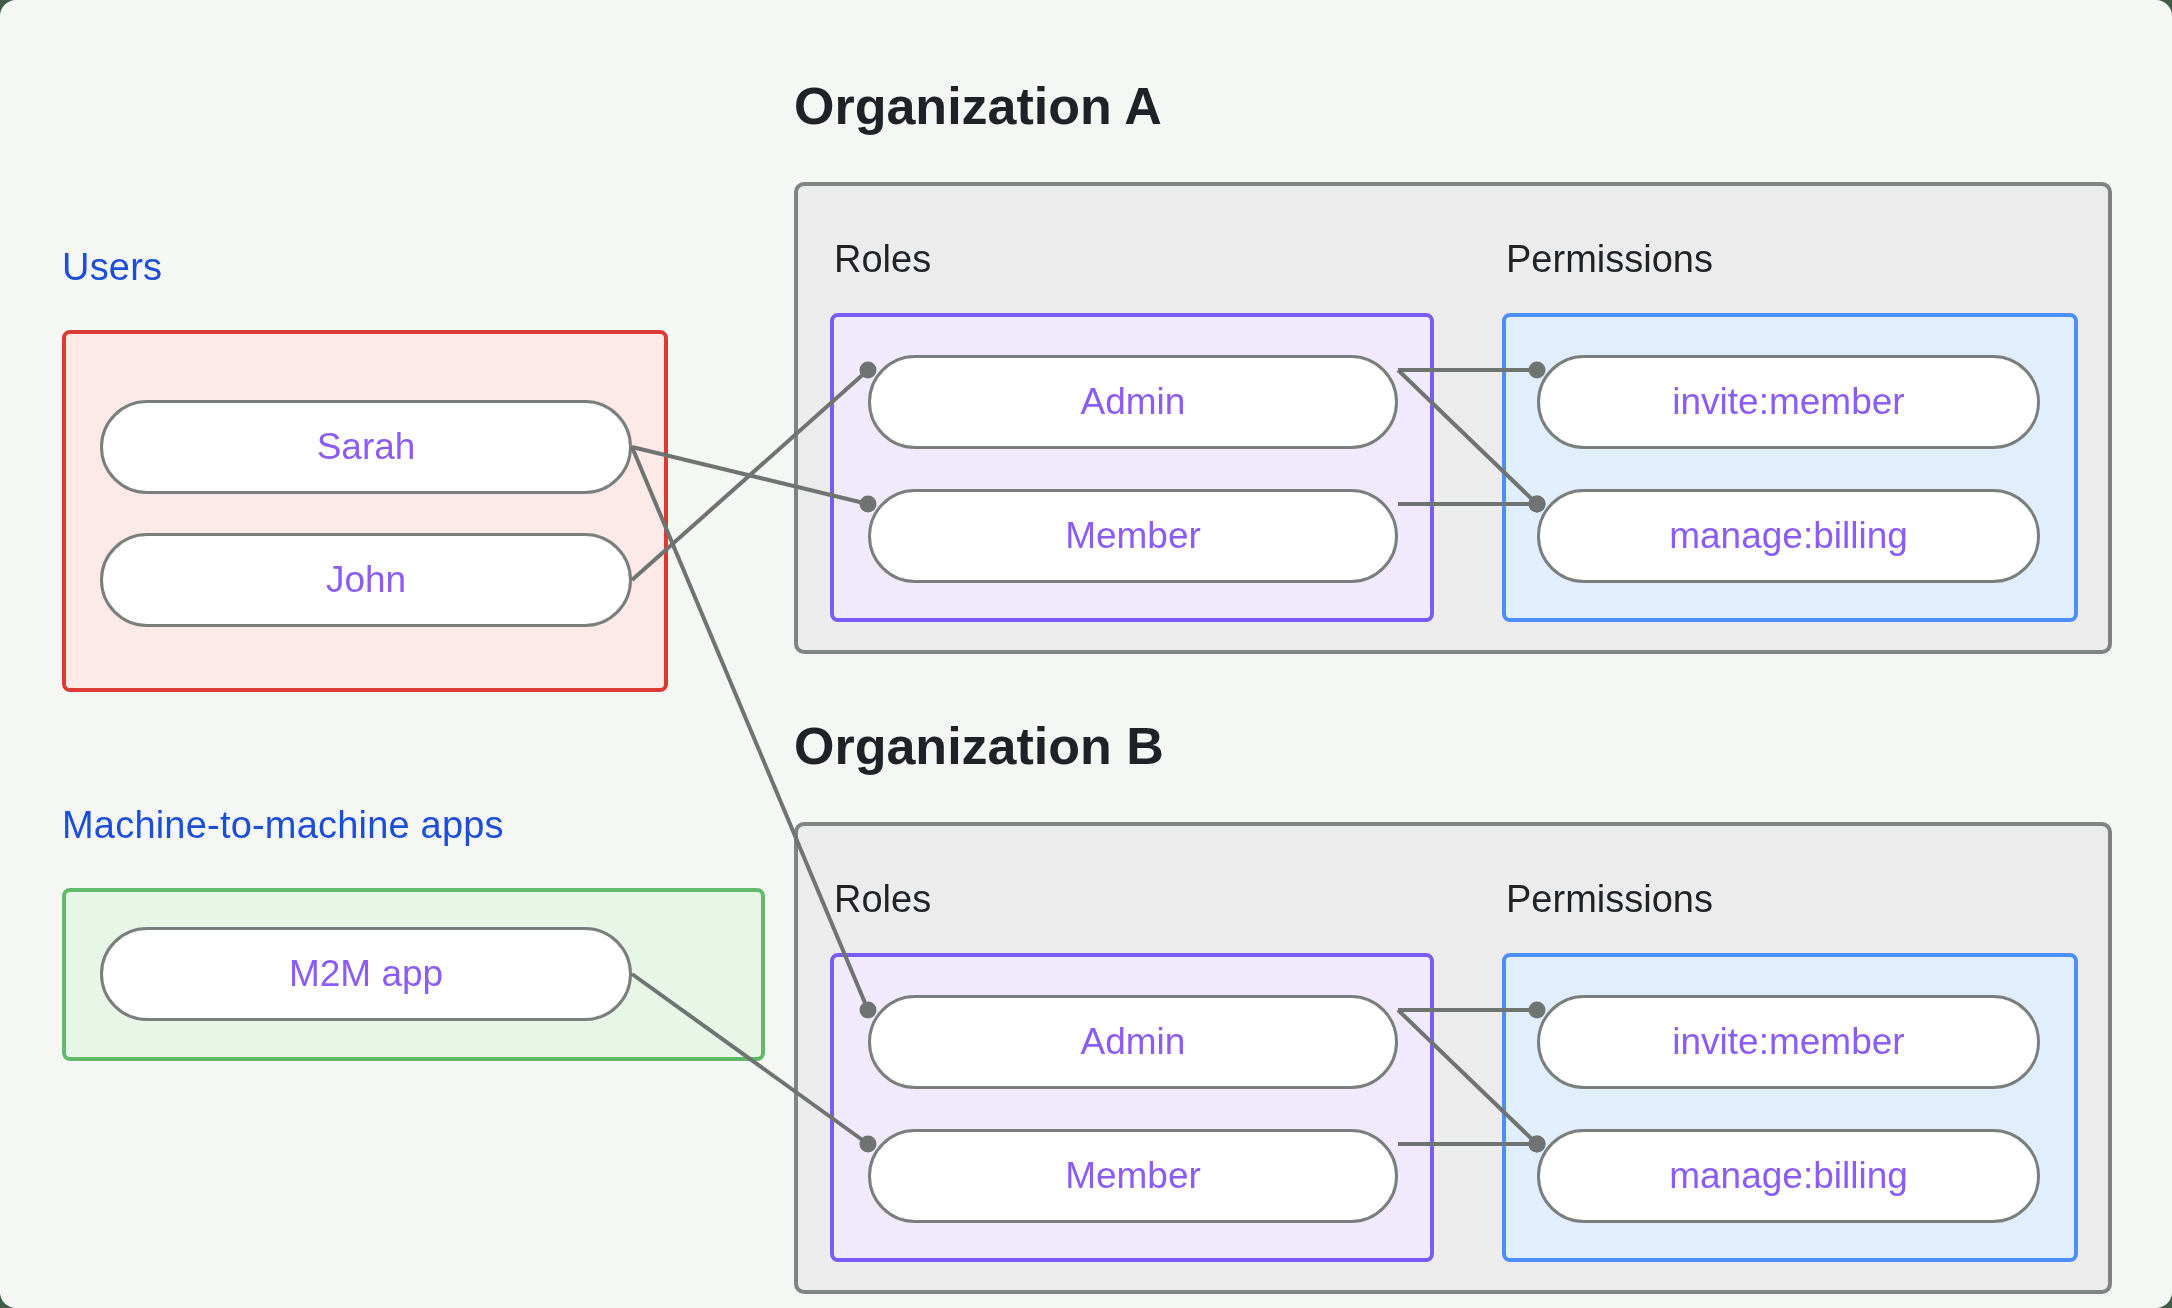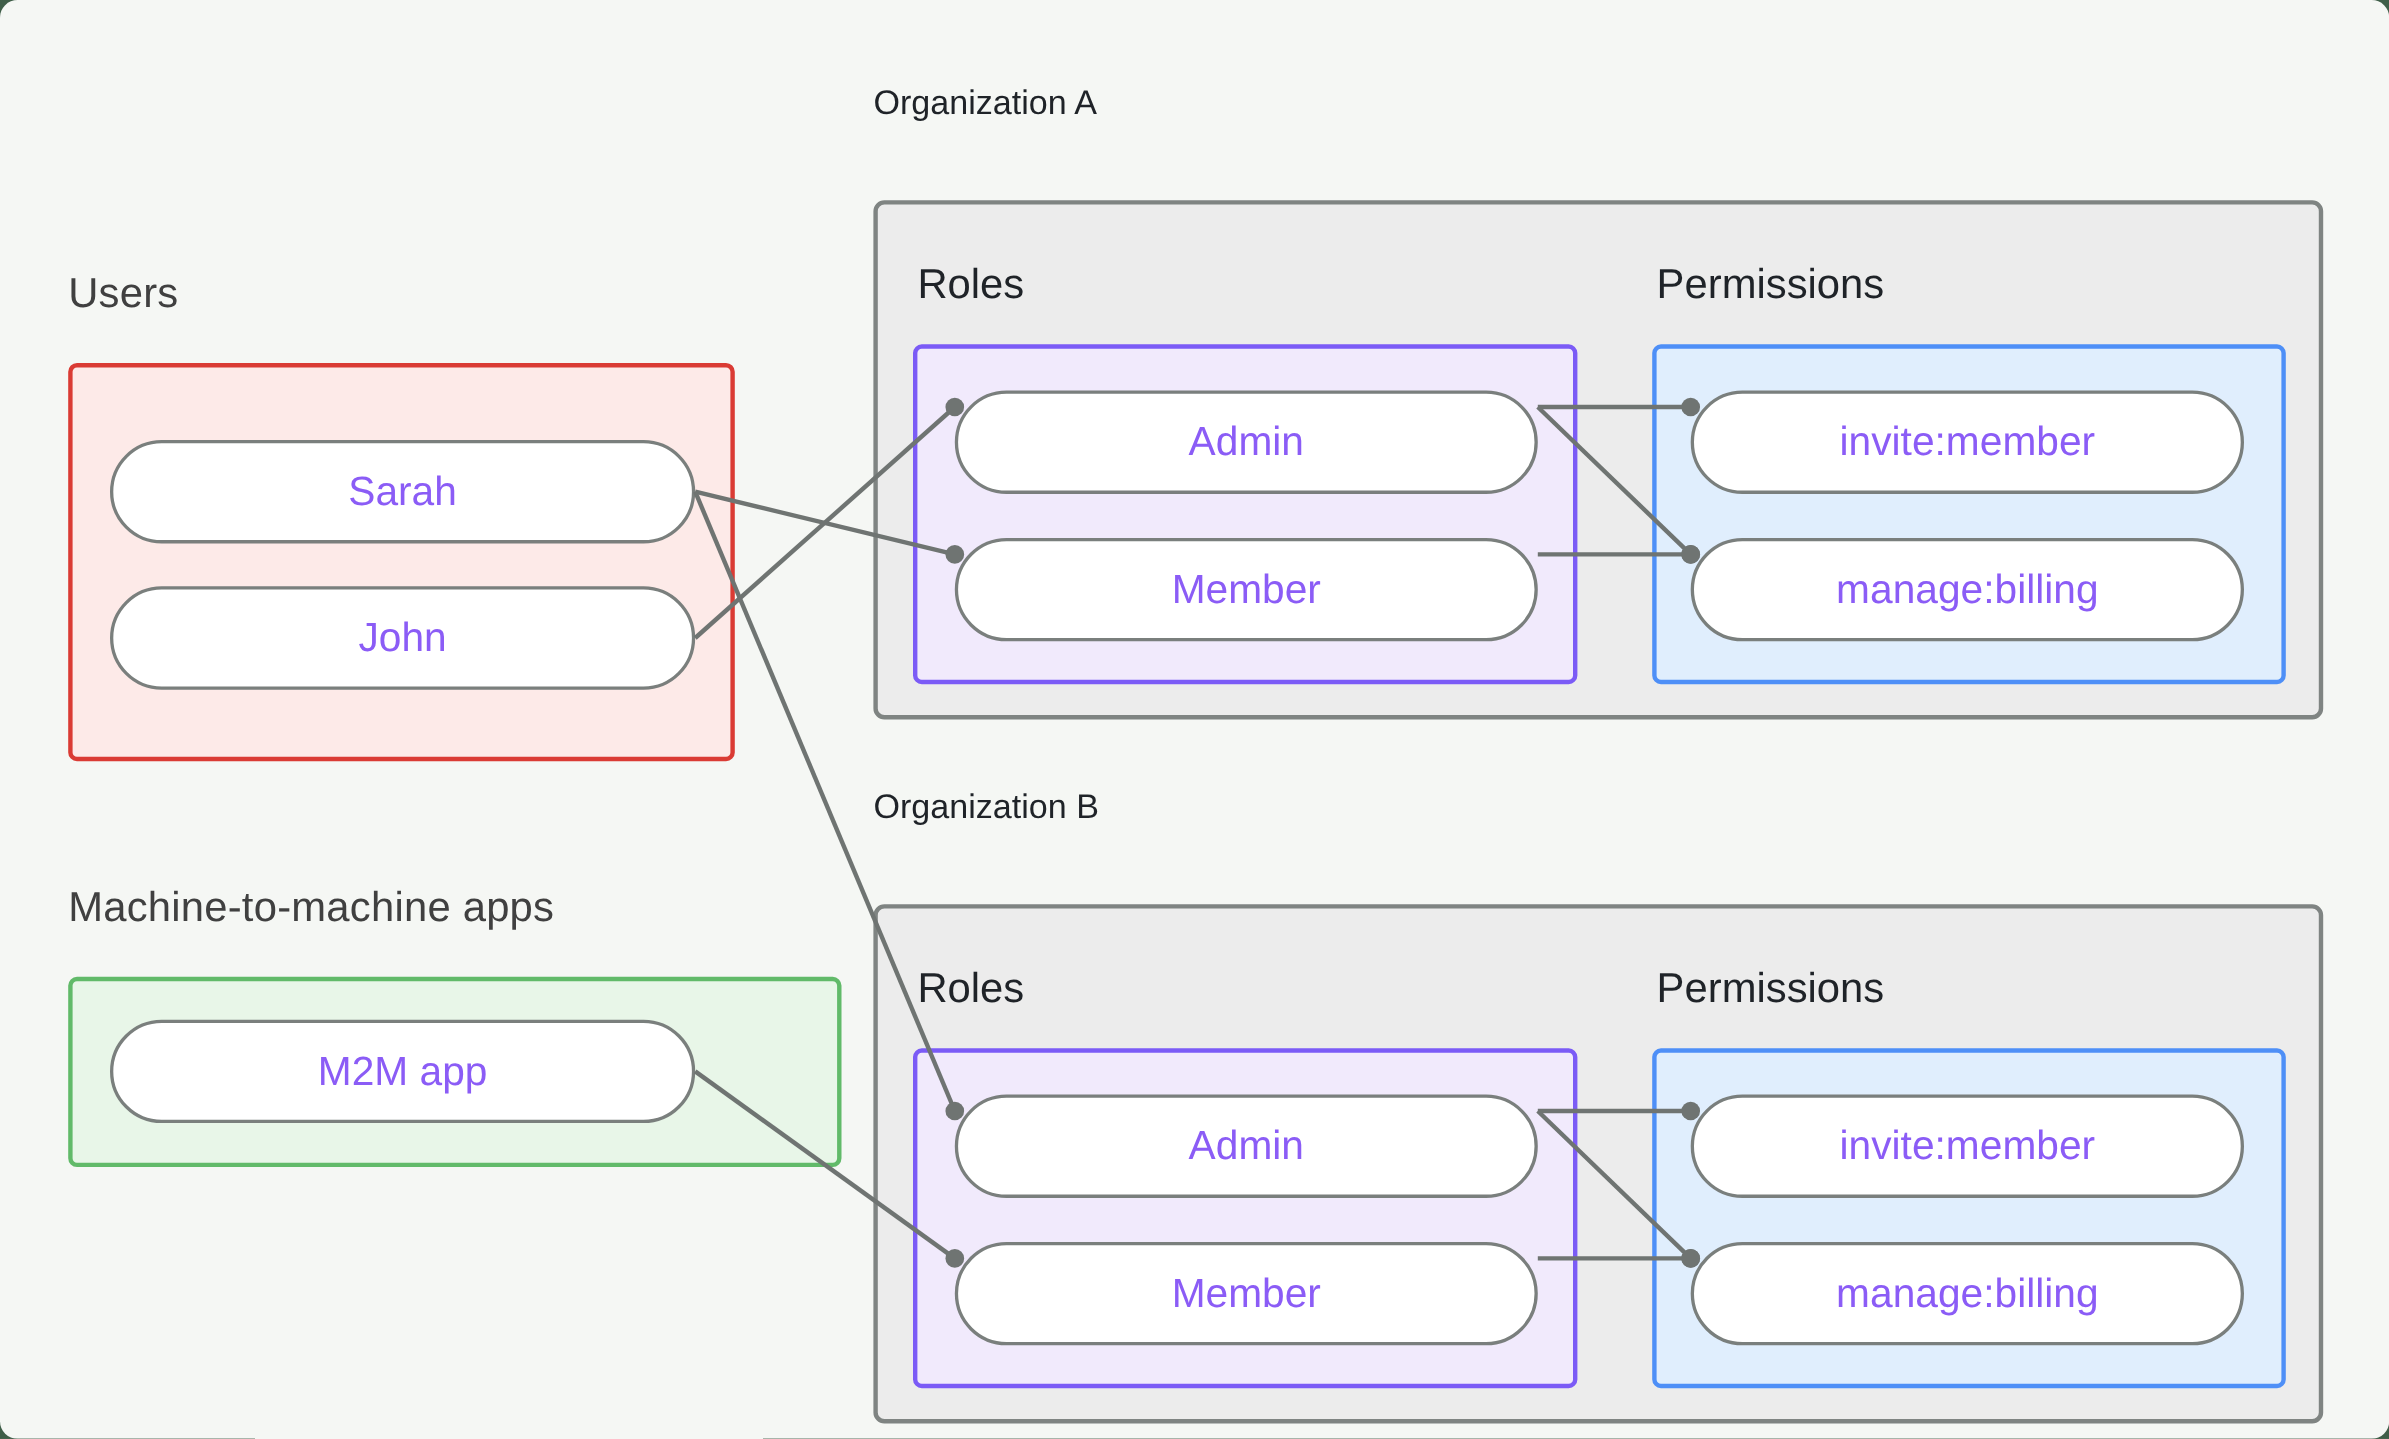--- a/index.html
+++ b/index.html
@@ -14,28 +14,28 @@
     height: 1308px;
     background: #f5f7f4;
     border-radius: 16px;
     overflow: hidden;
     color: #22262b;
   }
   .section-label {
     position: absolute;
     font-size: 38px;
     font-weight: 500;
-    color: #404040;
+    color: #1d4ed8;
     letter-spacing: 0.2px;
     white-space: nowrap;
   }
   .org-title {
     position: absolute;
-    font-size: 31px;
-    font-weight: 400;
+    font-size: 52px;
+    font-weight: 700;
     color: #1f2328;
     white-space: nowrap;
   }
   .group-box {
     position: absolute;
     border-radius: 8px;
     box-sizing: border-box;
   }
   .group-box.users {
     left: 62px; top: 330px; width: 606px; height: 362px;

